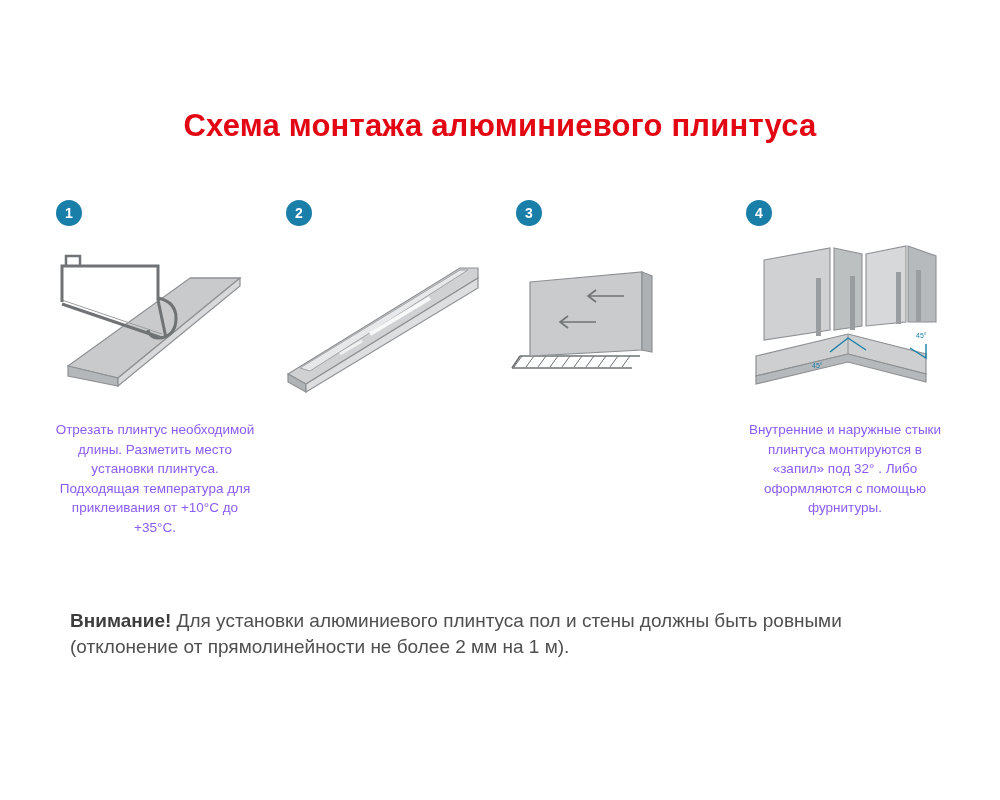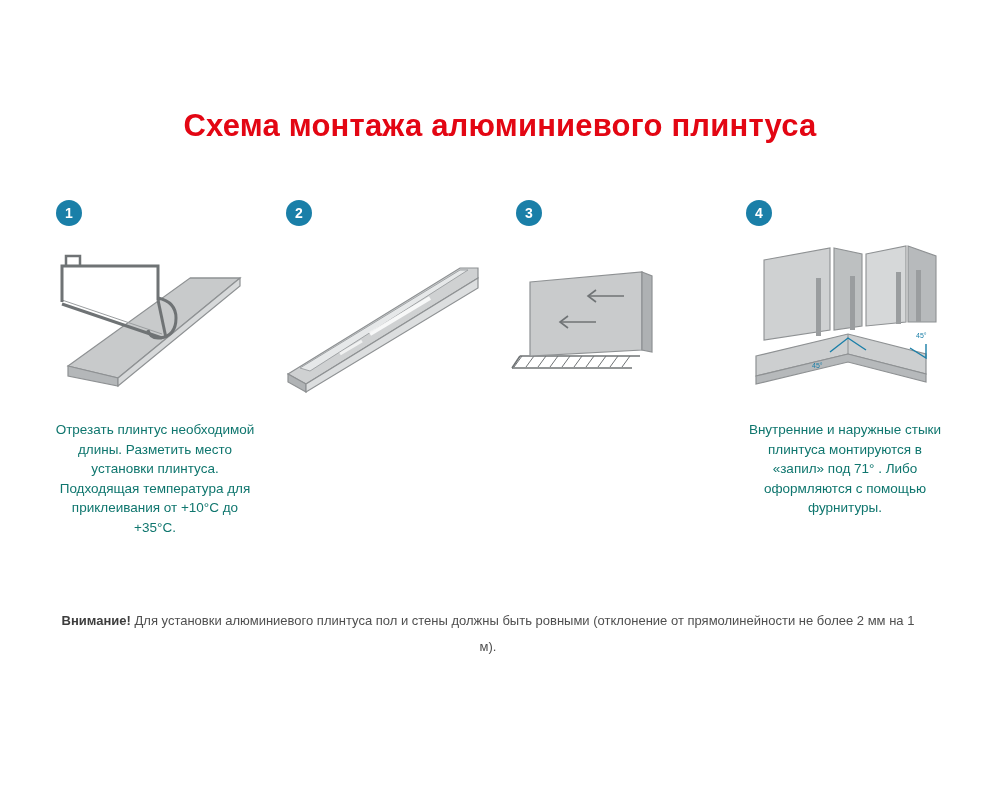--- a/index.html
+++ b/index.html
@@ -56,32 +56,31 @@
     margin-left: 16px;
   }
   .art {
     height: 190px;
     position: relative;
   }
   .caption {
     margin-top: 4px;
     padding: 0 12px;
     text-align: center;
-    color: #0f766e;
+    color: #8b5cf6;
     font-size: 13.5px;
     line-height: 19.5px;
   }
   .note {
     position: absolute;
     top: 608px;
-    left: 58px;
+    left: 70px;
     width: 860px;
-    text-align: center;
     color: #4f4f4f;
-    font-size: 13px;
+    font-size: 19px;
     line-height: 26px;
   }
   .note b {
     color: #3d3d3d;
   }
   svg { display: block; }
 </style>
 </head>
 <body>
 
@@ -191,21 +190,21 @@
 
             <g stroke="#1a7fa8" stroke-width="1.4" fill="none">
               <path d="M100,126 L118,112 L136,124"></path>
               <path d="M180,122 L196,132 L196,118"></path>
             </g>
             <text x="82" y="142" fill="#1a7fa8" font-size="7" font-family="Liberation Sans, sans-serif">45°</text>
             <text x="186" y="112" fill="#1a7fa8" font-size="7" font-family="Liberation Sans, sans-serif">45°</text>
           </g>
         </svg>
       </div>
-      <div class="caption">Внутренние и наружные стыки плинтуса монтируются в «запил» под 71° . Либо оформляются с помощью фурнитуры.</div>
+      <div class="caption">Внутренние и наружные стыки плинтуса монтируются в «запил» под 32° . Либо оформляются с помощью фурнитуры.</div>
     </div>
 
   </div>
 
   <div class="note">
     <b>Внимание!</b><span> Для установки алюминиевого плинтуса пол и стены должны быть ровными (отклонение от прямолинейности не более 2 мм на 1 м).</span>
   </div>
 
 </div>
 

